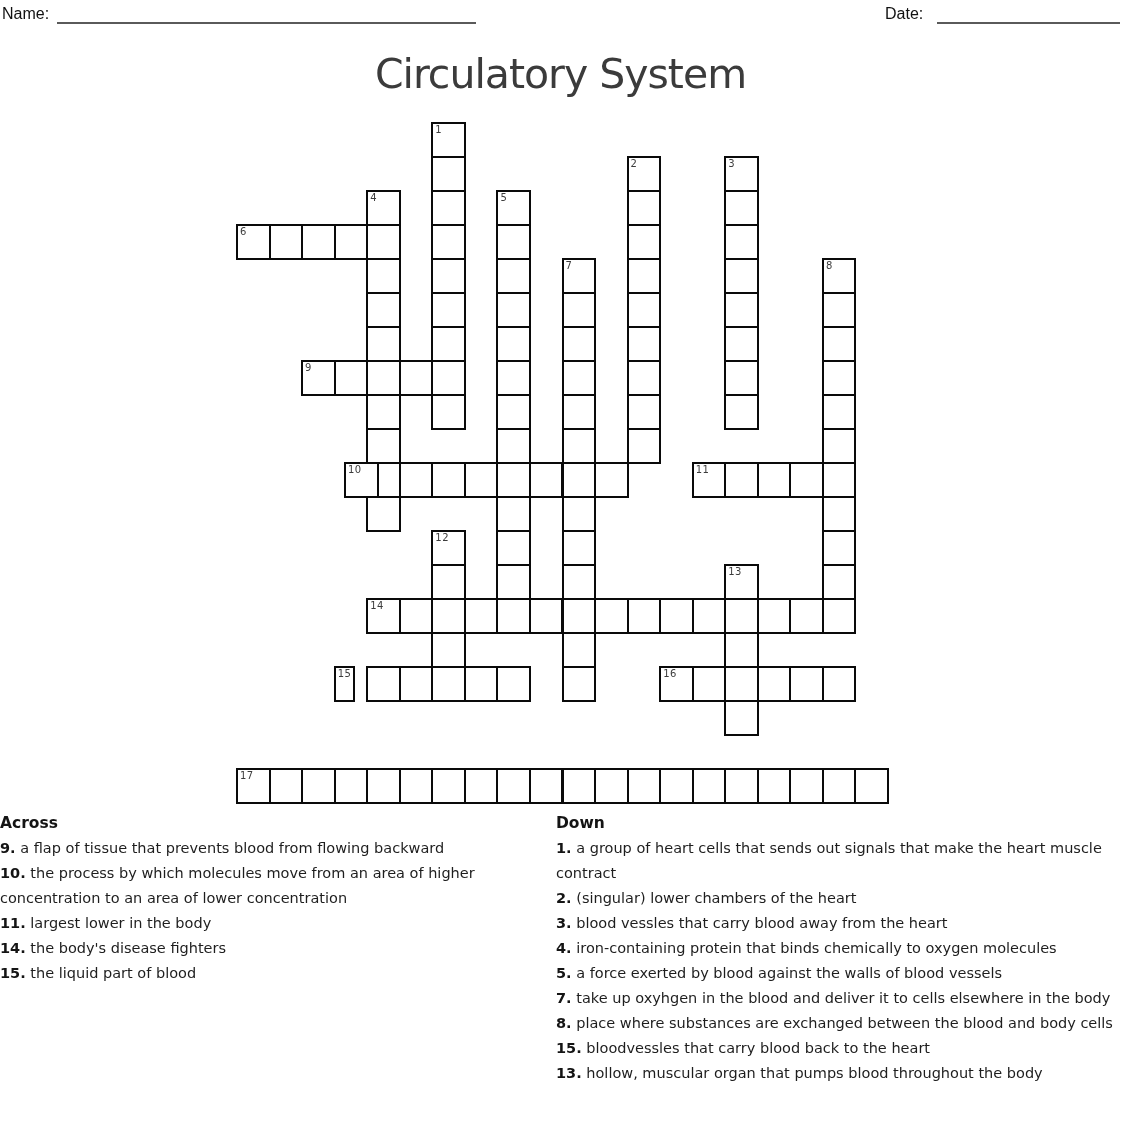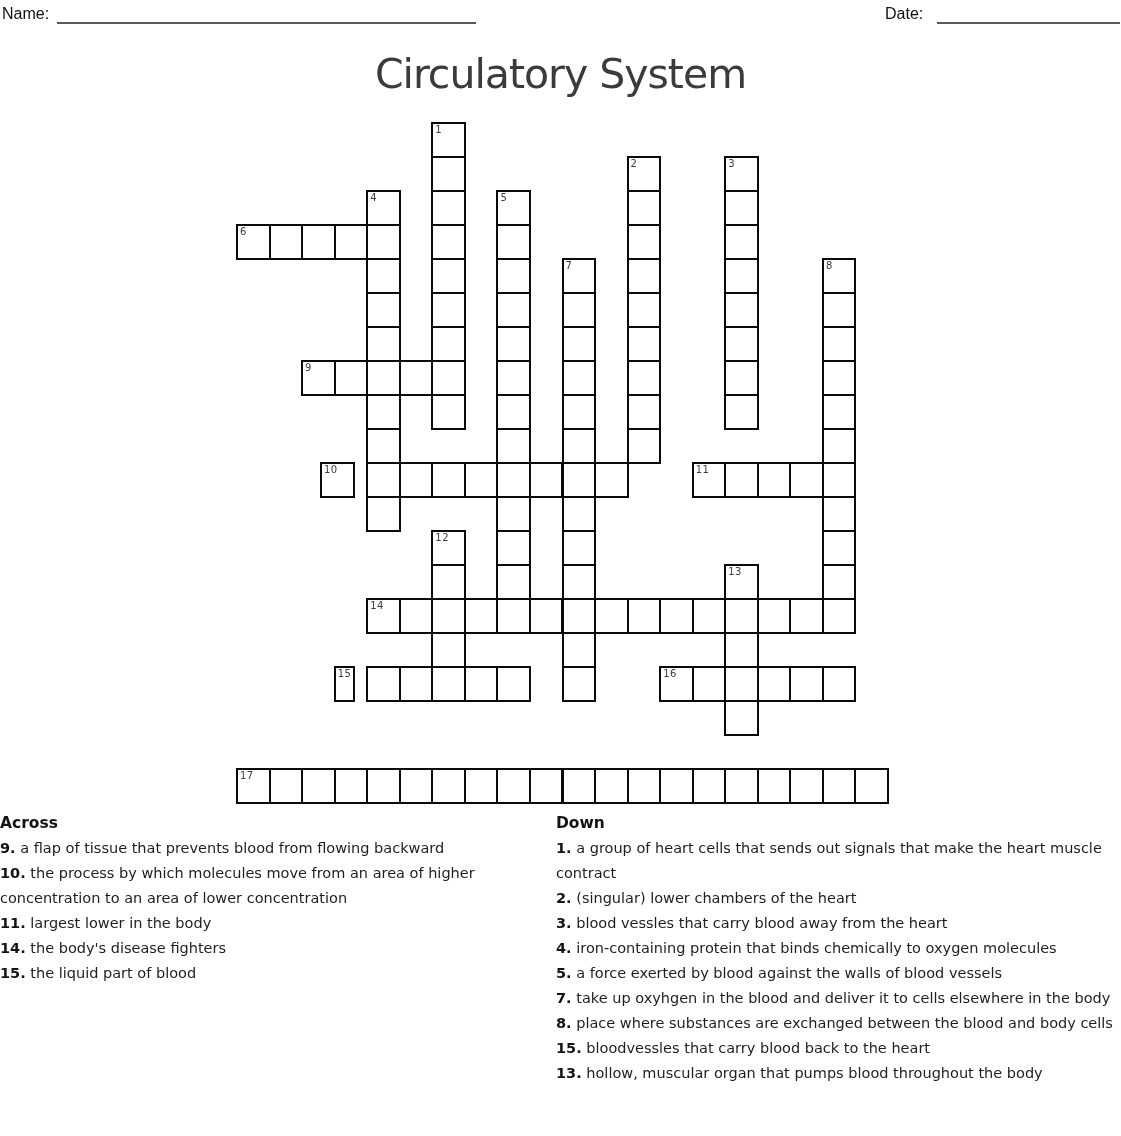--- a/index.html
+++ b/index.html
@@ -177,21 +177,21 @@
     <div class="cell" style="left: 821.9px; top: 462px; width: 34.55px; height: 36px;"></div>
     <div class="cell" style="left: 821.9px; top: 496px; width: 34.55px; height: 36px;"></div>
     <div class="cell" style="left: 821.9px; top: 530px; width: 34.55px; height: 36px;"></div>
     <div class="cell" style="left: 821.9px; top: 564px; width: 34.55px; height: 36px;"></div>
     <div class="cell" style="left: 821.9px; top: 598px; width: 34.55px; height: 36px;"></div>
     <div class="cell" style="left: 301.1px; top: 360px; width: 34.55px; height: 36px;">
       <span class="cellnum">9</span>
     </div>
     <div class="cell" style="left: 333.65px; top: 360px; width: 34.55px; height: 36px;"></div>
     <div class="cell" style="left: 398.75px; top: 360px; width: 34.55px; height: 36px;"></div>
-    <div class="cell" style="left: 320px; top: 462px; width: 34.55px; height: 36px;">
+    <div class="cell" style="left: 344px; top: 462px; width: 34.55px; height: 36px;">
       <span class="cellnum">10</span>
     </div>
     <div class="cell" style="left: 398.75px; top: 462px; width: 34.55px; height: 36px;"></div>
     <div class="cell" style="left: 431.3px; top: 462px; width: 34.55px; height: 36px;"></div>
     <div class="cell" style="left: 463.85px; top: 462px; width: 34.55px; height: 36px;"></div>
     <div class="cell" style="left: 528.95px; top: 462px; width: 34.55px; height: 36px;"></div>
     <div class="cell" style="left: 594.05px; top: 462px; width: 34.55px; height: 36px;"></div>
     <div class="cell" style="left: 691.7px; top: 462px; width: 34.55px; height: 36px;">
       <span class="cellnum">11</span>
     </div>

